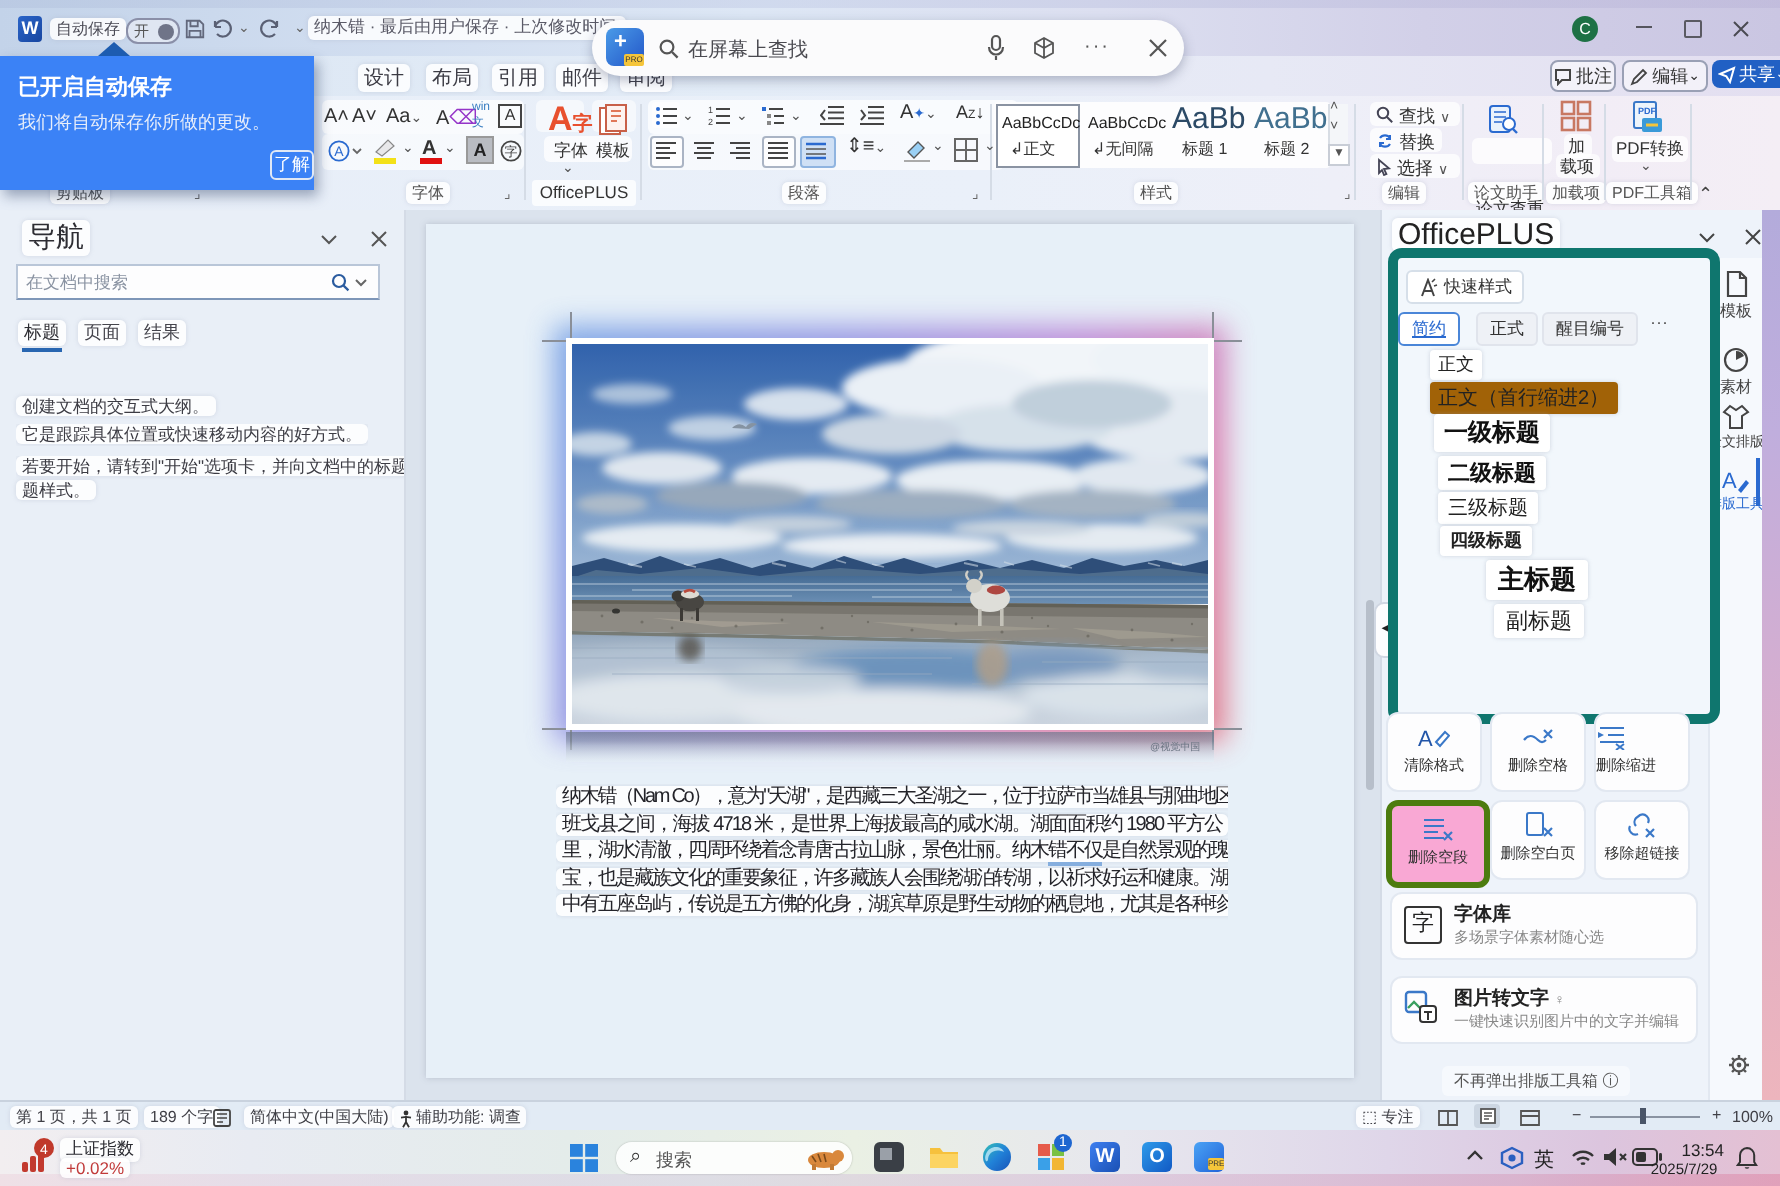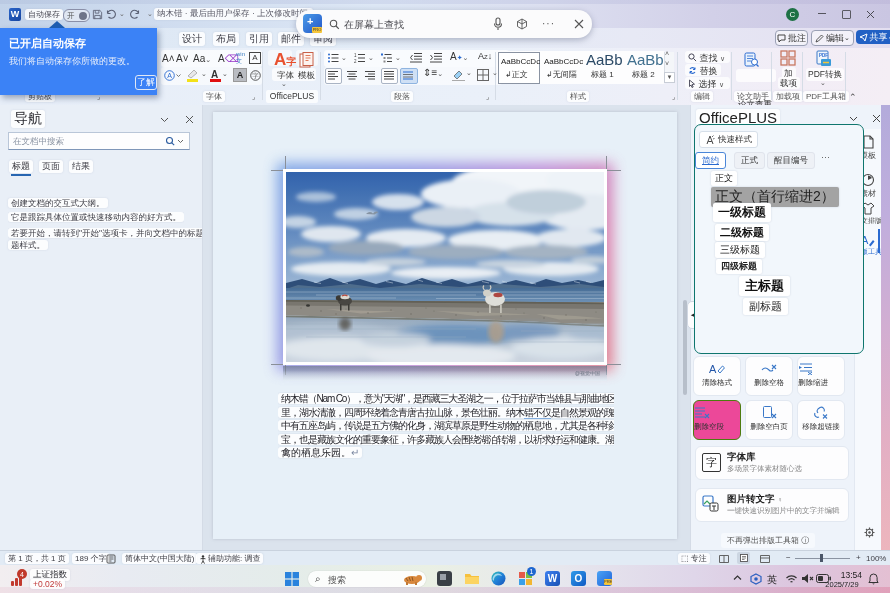--- a/index.html
+++ b/index.html
@@ -440,24 +440,24 @@
 
         </svg>
       </div>
 
       <div class="a" style="left:362px;top:258px;font-size:5px;color:#6a7482;z-index:5;">@视觉中国</div>
       <div class="a" style="left:70px;top:254px;width:324px;height:15px;background:linear-gradient(180deg,rgba(108,118,138,.62),rgba(140,150,170,.42) 45%,rgba(180,190,205,.2));"></div>
       <div class="a" style="left:70px;top:254px;width:324px;height:15px;background:linear-gradient(180deg,rgba(90,110,140,.12) 30%,rgba(231,240,248,.8));"></div>
 
       <div class="a" style="left:65px;top:280px;width:336px;font-size:10px;line-height:13.5px;color:#24242a;">
         <div style="white-space:nowrap;overflow:hidden;height:13.5px;letter-spacing:-1.15px;text-align:justify;text-align-last:justify;"><span class="hl">纳木错（Nam Co），意为"天湖"，是西藏三大圣湖之一，位于拉萨市当雄县与那曲地区</span></div>
+        <div style="white-space:nowrap;overflow:hidden;height:13.5px;letter-spacing:-0.95px;text-align:justify;text-align-last:justify;"><span class="hl">班戈县之间，海拔 4718 米，是世界上海拔最高的咸水湖。湖面面积约 1980 平方公</span></div>
         <div style="white-space:nowrap;overflow:hidden;height:13.5px;letter-spacing:-1.0px;text-align:justify;text-align-last:justify;"><span class="hl">里，湖水清澈，四周环绕着念青唐古拉山脉，景色壮丽。纳木<span style="border-bottom:2px solid #85aede;">错不仅</span>是自然景观的瑰</span></div>
+        <div style="white-space:nowrap;overflow:hidden;height:13.5px;letter-spacing:-1.0px;text-align:justify;text-align-last:justify;"><span class="hl">宝，也是藏族文化的重要象征，许多藏族人会围绕湖泊转湖，以祈求好运和健康。湖</span></div>
         <div style="white-space:nowrap;overflow:hidden;height:13.5px;letter-spacing:-1.0px;text-align:justify;text-align-last:justify;"><span class="hl">中有五座岛屿，传说是五方佛的化身，湖滨草原是野生动物的栖息地，尤其是各种珍</span></div>
-        <div style="white-space:nowrap;overflow:hidden;height:13.5px;letter-spacing:-1.0px;text-align:justify;text-align-last:justify;"><span class="hl">宝，也是藏族文化的重要象征，许多藏族人会围绕湖泊转湖，以祈求好运和健康。湖</span></div>
-        <div style="white-space:nowrap;overflow:hidden;height:13.5px;"><span class="hl">禽的栖息乐园。<span style="color:#7a87a0;">↵</span></span></div>
       </div>
     </div>
 
     <div class="a" style="left:480px;top:195px;width:4px;height:95px;background:#b7bfca;border-radius:2px;"></div>
   </div>
 
   <div class="a" id="panel" style="left:690px;top:0;width:191px;height:445px;background:#eef3fa;border-left:1px solid #d4dbe6;font-size:9px;color:#333;">
     <div class="a hl" style="left:5px;top:4px;font-size:15px;color:#222;">OfficePLUS</div>
     <svg class="a" style="left:158px;top:11px;" width="9" height="6" viewBox="0 0 9 6">
         <path d="M1 1 L4.5 4.5 L8 1" fill="none" stroke="#444" stroke-width="1"></path>
@@ -483,31 +483,31 @@
     <div class="a" style="left:163px;top:111px;width:28px;font-size:7px;color:#444;text-align:center;white-space:nowrap;">全文排版</div>
     <div class="a" style="left:170px;top:128px;width:15px;height:15px;"><svg width="14" height="14" viewBox="0 0 14 14">
           <text x="0" y="11" font-size="11" fill="#2a6ad0" font-family="Liberation Sans">A</text>
           <path d="M8 12 l4 -5 l1.5 1.5 l-4 5 z" fill="#2a6ad0"></path>
         </svg></div>
     <div class="a" style="left:163px;top:142px;width:28px;font-size:7px;color:#2a6ad0;text-align:center;white-space:nowrap;">排版工具</div>
     <div class="a" style="left:187px;top:124px;width:2px;height:24px;background:#2a6ad0;"></div>
 
     <div class="a" style="left:-4px;top:196px;width:11px;height:26px;background:#fdfdfe;border:1px solid #d0d7e2;border-radius:5px;font-size:7px;color:#222;text-align:center;line-height:26px;">◀</div>
 
-    <div class="a" style="left:3px;top:19px;width:156px;height:228px;background:#f2f7fc;border:1px solid #0f766e;border-radius:7px;padding-left:12px;">
+    <div class="a" style="left:3px;top:19px;width:156px;height:228px;background:#f2f7fc;border:5px solid #0f766e;border-radius:7px;">
       <div class="a ds" style="left:4px;top:6px;height:15px;padding:0 5px;background:#fff;border:1px solid #d6dfe9;border-radius:3px;font-size:8.5px;color:#333;gap:3px;"><svg width="10" height="10" viewBox="0 0 10 10">
             <path d="M2 9 L5 1 L8 9 M3.2 6.5 h3.6" fill="none" stroke="#444" stroke-width="1"></path>
             <path d="M7 2 l1.5 -1.5 M8 4 l1.5 -.5" stroke="#444" stroke-width=".8"></path>
           </svg>快速样式</div>
       <div class="a ds" style="left:0;top:27px;height:15px;padding:0 6px;background:#fff;border:1px solid #4a86d8;border-radius:3px;font-size:8.5px;color:#2a6ad0;text-decoration:underline;">简约</div>
       <div class="a ds" style="left:39px;top:27px;height:15px;padding:0 6px;background:#eef1f6;border:1px solid #e0e4ec;border-radius:3px;font-size:8.5px;color:#333;">正式</div>
       <div class="a ds" style="left:72px;top:27px;height:15px;padding:0 6px;background:#eef1f6;border:1px solid #e0e4ec;border-radius:3px;font-size:8.5px;color:#333;">醒目编号</div>
       <div class="a" style="left:126px;top:27px;font-size:9px;color:#555;">···</div>
       <div class="a" style="left:16px;top:46px;padding:1px 4px;background:#fff;border-radius:2px;box-shadow:0 0 2px rgba(150,160,180,.4);font-size:9px;color:#222;">正文</div>
-      <div class="a" style="left:16px;top:62px;padding:1px 4px;background:#a3a3a3;border-radius:2px;box-shadow:0 0 2px rgba(150,160,180,.4);font-size:14px;color:#222;">正文（首行缩进2）</div>
+      <div class="a" style="left:16px;top:62px;padding:1px 4px;background:#a16207;border-radius:2px;box-shadow:0 0 2px rgba(150,160,180,.4);font-size:10px;color:#222;">正文（首行缩进2）</div>
       <div class="a" style="left:18px;top:78px;padding:1px 5px;background:#fff;border-radius:2px;box-shadow:0 0 2px rgba(150,160,180,.4);font-size:12px;font-weight:bold;color:#111;">一级标题</div>
       <div class="a" style="left:20px;top:99px;padding:1px 5px;background:#fff;border-radius:2px;box-shadow:0 0 2px rgba(150,160,180,.4);font-size:11px;font-weight:bold;color:#111;">二级标题</div>
       <div class="a" style="left:20px;top:117px;padding:1px 5px;background:#fff;border-radius:2px;box-shadow:0 0 2px rgba(150,160,180,.4);font-size:10px;color:#222;">三级标题</div>
       <div class="a" style="left:21px;top:134px;padding:1px 5px;background:#fff;border-radius:2px;box-shadow:0 0 2px rgba(150,160,180,.4);font-size:9px;font-weight:bold;color:#222;">四级标题</div>
       <div class="a" style="left:44px;top:151px;padding:1px 6px;background:#fff;border-radius:2px;box-shadow:0 0 2px rgba(150,160,180,.4);font-size:13px;font-weight:bold;color:#111;">主标题</div>
       <div class="a" style="left:48px;top:173px;padding:1px 6px;background:#fff;border-radius:2px;box-shadow:0 0 2px rgba(150,160,180,.4);font-size:11px;color:#222;">副标题</div>
     </div>
 
     <div class="a" style="left:2px;top:251px;width:46px;height:38px;background:#fdfdfe;border:1px solid #e2e8f1;border-radius:6px;text-align:center;"><svg style="margin-top:5px;" width="16" height="13" viewBox="0 0 16 13">
           <text x="0" y="11" font-size="11" fill="#2255a8" font-family="Liberation Sans">A</text>
@@ -515,21 +515,21 @@
         </svg><div style="font-size:7.5px;color:#333;margin-top:1px;">清除格式</div></div>
     <div class="a" style="left:54px;top:251px;width:46px;height:38px;background:#fdfdfe;border:1px solid #e2e8f1;border-radius:6px;text-align:center;"><svg style="margin-top:5px;" width="16" height="13" viewBox="0 0 16 13">
           <path d="M1 8 q3 -4 7 0 q2 2 4 0" fill="none" stroke="#3a78c8" stroke-width="1.1"></path>
           <path d="M11 3 l4 4 M15 3 l-4 4" stroke="#3a78c8" stroke-width="1.1"></path>
         </svg><div style="font-size:7.5px;color:#333;margin-top:1px;">删除空格</div></div>
     <div class="a" style="left:106px;top:251px;width:46px;height:38px;background:#fdfdfe;border:1px solid #e2e8f1;border-radius:6px;"><svg style="margin-top:5px;" width="16" height="13" viewBox="0 0 16 13">
           <path d="M2 2 h12 M6 5.5 h8 M2 9 h12" stroke="#3a78c8" stroke-width="1.1"></path>
           <path d="M1 4 l3 1.5 L1 7 z" fill="#3a78c8"></path>
           <path d="M10 10 l4 3 M14 10 l-4 3" stroke="#3a78c8" stroke-width="1"></path>
         </svg><div style="font-size:7.5px;color:#333;margin-top:1px;">删除缩进</div></div>
-    <div class="a" style="left:2px;top:295px;width:46px;height:38px;background:#ec4899;border:1px solid #4d7c0f;border-radius:6px;text-align:left;"><svg style="margin-top:5px;" width="16" height="13" viewBox="0 0 16 13">
+    <div class="a" style="left:2px;top:295px;width:46px;height:38px;background:#f9a8d4;border:3px solid #4d7c0f;border-radius:6px;text-align:center;"><svg style="margin-top:5px;" width="16" height="13" viewBox="0 0 16 13">
           <path d="M1 2 h10 M1 5 h10 M1 8 h7 M1 11 h10" stroke="#3a78c8" stroke-width="1.1"></path>
           <path d="M11 8 l4 4 M15 8 l-4 4" stroke="#3a78c8" stroke-width="1.1"></path>
         </svg><div style="font-size:7.5px;color:#333;margin-top:1px;">删除空段</div></div>
     <div class="a" style="left:54px;top:295px;width:46px;height:38px;background:#fdfdfe;border:1px solid #e2e8f1;border-radius:6px;text-align:center;"><svg style="margin-top:5px;" width="16" height="13" viewBox="0 0 16 13">
           <rect x="2.5" y="0.5" width="8" height="11" rx="1" fill="none" stroke="#3a78c8" stroke-width="1"></rect>
           <path d="M11 8 l4 4 M15 8 l-4 4" stroke="#3a78c8" stroke-width="1.1"></path>
         </svg><div style="font-size:7.5px;color:#333;margin-top:1px;">删除空白页</div></div>
     <div class="a" style="left:106px;top:295px;width:46px;height:38px;background:#fdfdfe;border:1px solid #e2e8f1;border-radius:6px;text-align:center;"><svg style="margin-top:5px;" width="16" height="13" viewBox="0 0 16 13">
           <path d="M5 7 a3 3 0 0 1 0 -4 l2 -1.5 a3 3 0 0 1 4 4 M6 11 a3 3 0 0 1 -4 -4" fill="none" stroke="#3a78c8" stroke-width="1.1"></path>
           <path d="M10 8.5 l4 4 M14 8.5 l-4 4" stroke="#3a78c8" stroke-width="1.1"></path>

